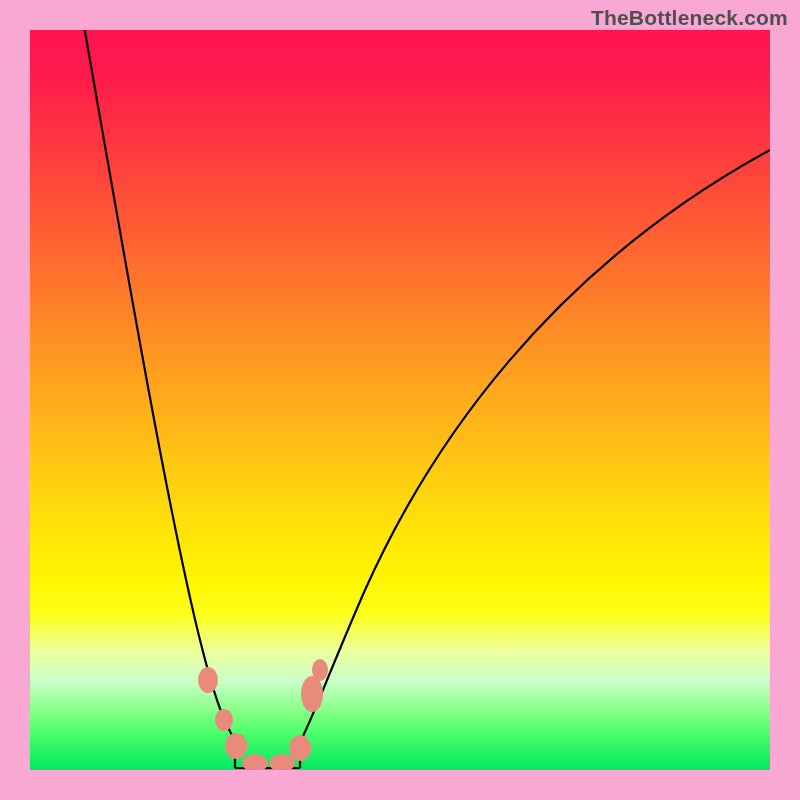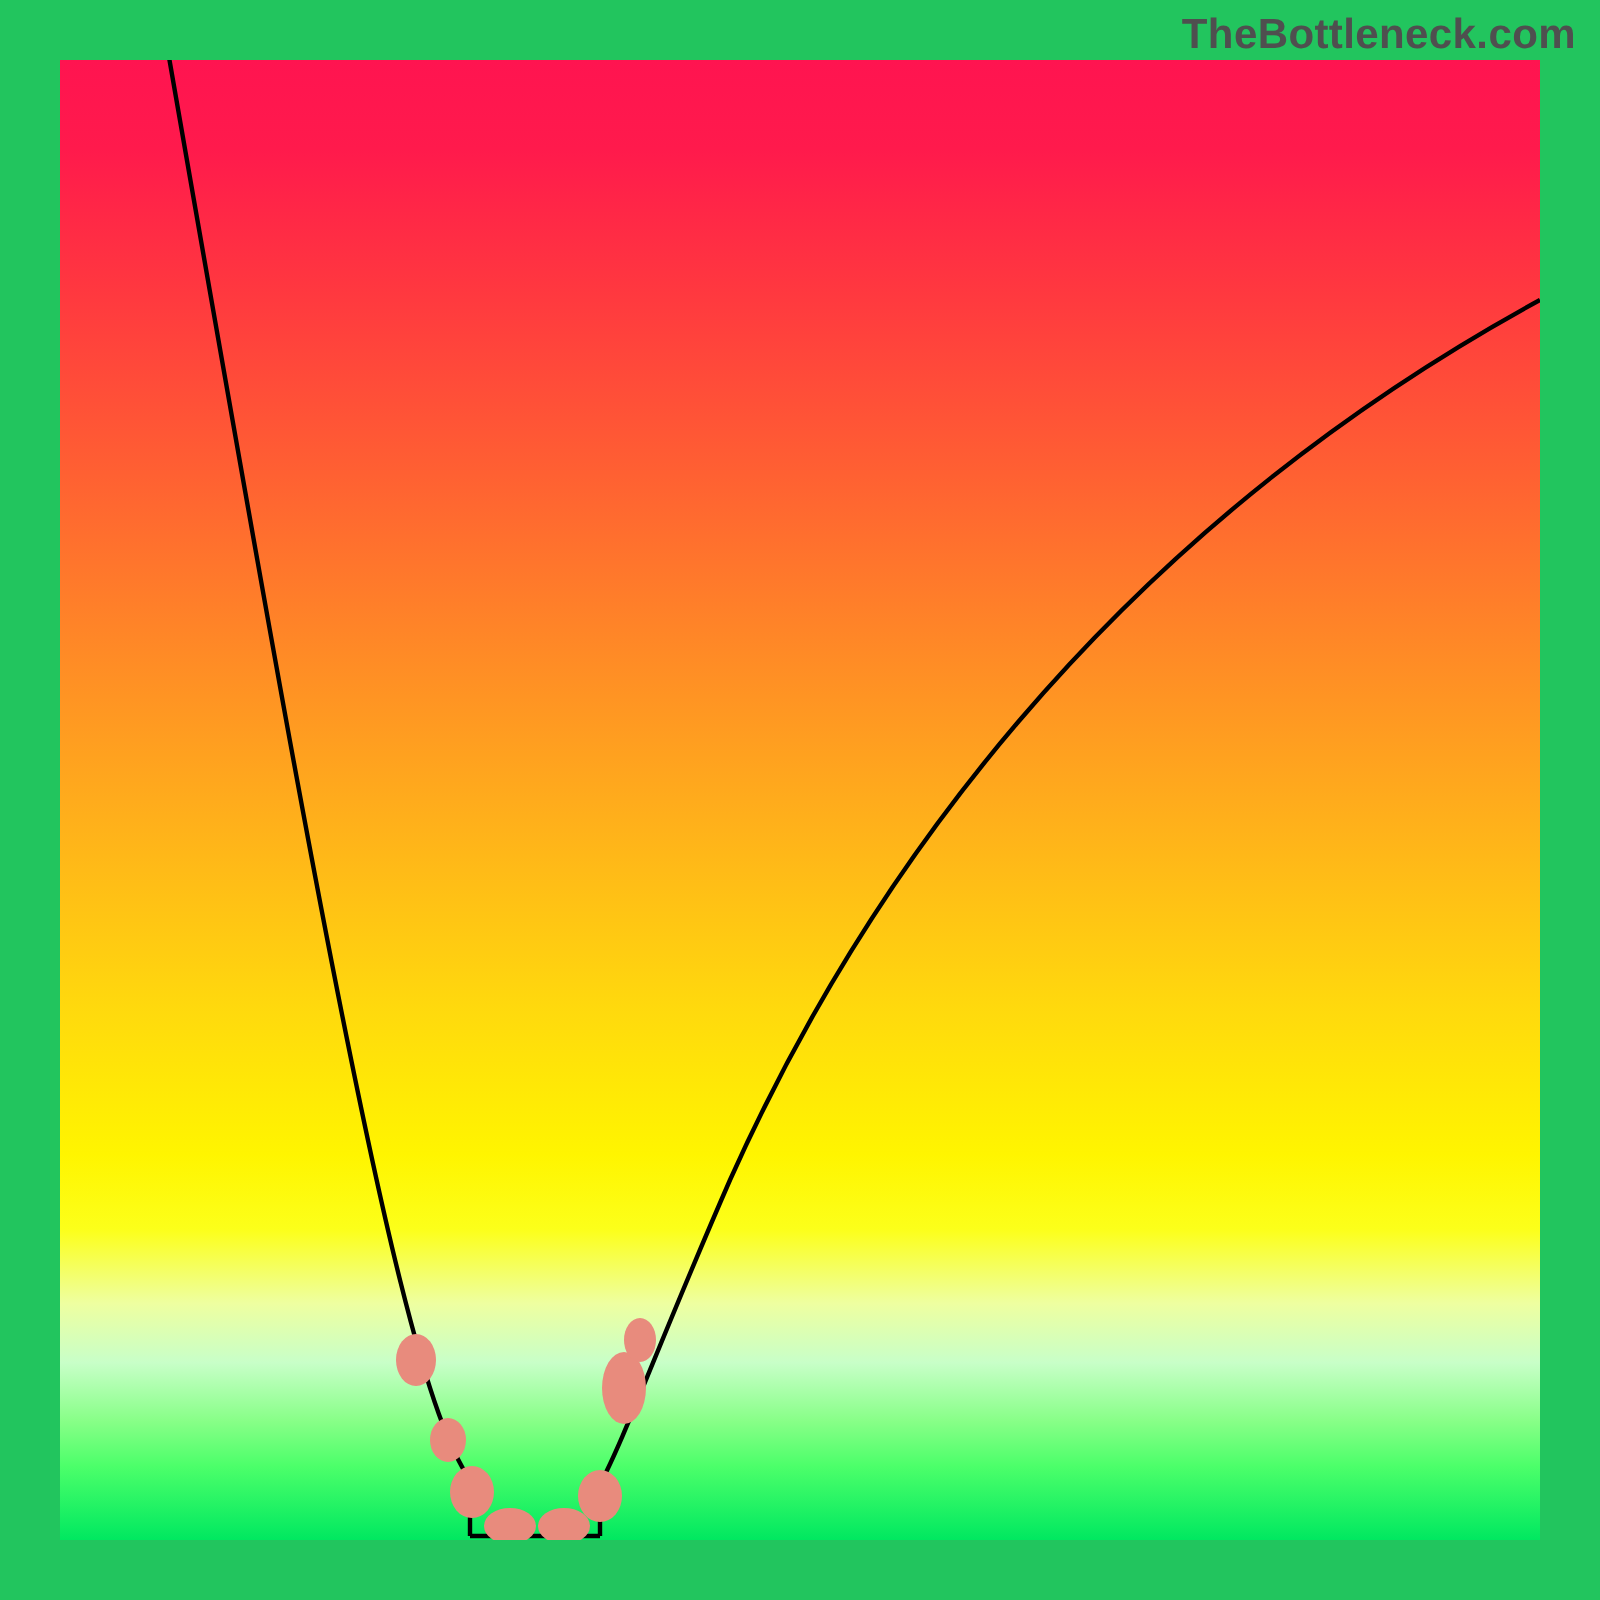--- a/index.html
+++ b/index.html
@@ -7,21 +7,21 @@
     padding: 0;
     width: 800px;
     height: 800px;
     background: #000;
     overflow: hidden;
   }
   .frame {
     position: relative;
     width: 800px;
     height: 800px;
-    background: #22c55e;
+    background: #f9a8d4;
   }
   .plot-area {
     position: absolute;
     left: 30px;
     top: 30px;
     width: 740px;
     height: 740px;
     overflow: hidden;
   }
   .gradient {

